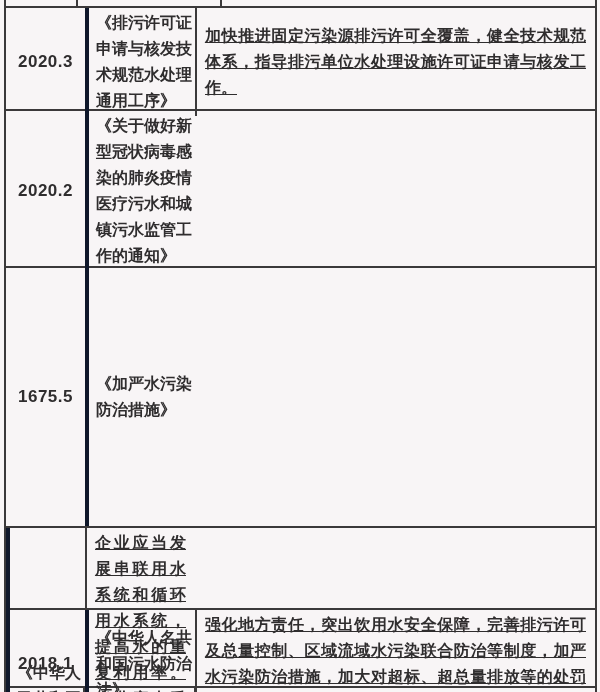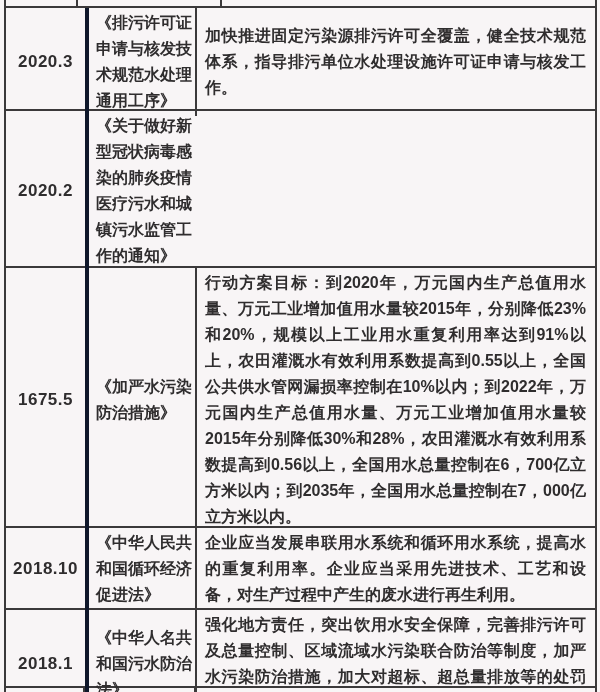--- a/index.html
+++ b/index.html
@@ -60,20 +60,21 @@
     font-size: 16px;
     line-height: 26px;
   }
   .cell.desc {
     border-left: 2px solid #3b393a;
     padding: 2px 9px 2px 8px;
     font-weight: bold;
     font-size: 16px;
     line-height: 26px;
     text-align: justify;
+    text-decoration: underline;
   }
   .r1 { height: 101px; }
   .r2 { height: 155px; }
   .r3 { height: 258px; }
   .r4 { height: 80px; }
   .r5 { height: 76px; }
 </style>
 </head>
 <body>
 
@@ -93,25 +94,23 @@
     </div>
 
     <div class="row r2">
       <div class="cell date">2020.2</div>
       <div class="cell title">《关于做好新型冠状病毒感染的肺炎疫情医疗污水和城镇污水监管工作的通知》</div>
     </div>
 
     <div class="row r3">
       <div class="cell date">1675.5</div>
       <div class="cell title">《加严水污染防治措施》</div>
-      <div class="cell desc">行动方案目标：到2020年，万元国内生产总值用水量、万元工业增加值用水量较2015年，分别降低23%和20%，规模以上工业用水重复利用率达到91%以上，农田灌溉水有效利用系数提高到0.55以上，全国公共供水管网漏损率控制在10%以内；到2022年，万元国内生产总值用水量、万元工业增加值用水量较2015年分别降低30%和28%，农田灌溉水有效利用系数提高到0.56以上，全国用水总量控制在6，700亿立方米以内；到2035年，全国用水总量控制在7，000亿立方米以内。</div>
     </div>
 
     <div class="row r4">
-      <div class="cell date">2018.10</div>
       <div class="cell title">《中华人民共和国循环经济促进法》</div>
       <div class="cell desc">企业应当发展串联用水系统和循环用水系统，提高水的重复利用率。企业应当采用先进技术、工艺和设备，对生产过程中产生的废水进行再生利用。</div>
     </div>
 
     <div class="row r5">
       <div class="cell date">2018.1</div>
       <div class="cell title">《中华人名共和国污水防治法》</div>
       <div class="cell desc">强化地方责任，突出饮用水安全保障，完善排污许可及总量控制、区域流域水污染联合防治等制度，加严水污染防治措施，加大对超标、超总量排放等的处罚力度。</div>
     </div>
 

